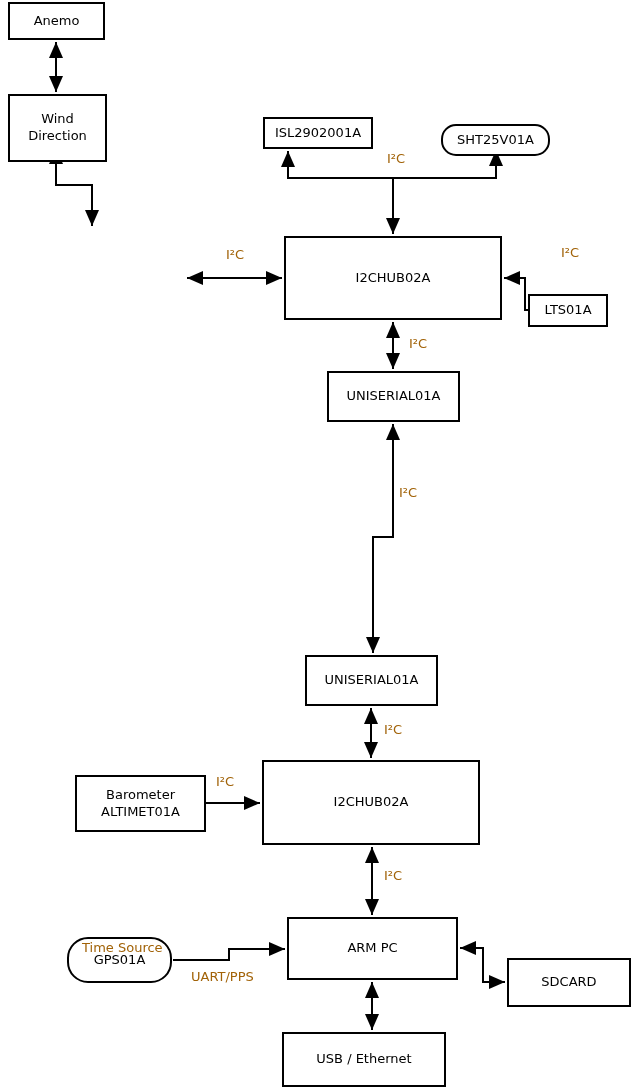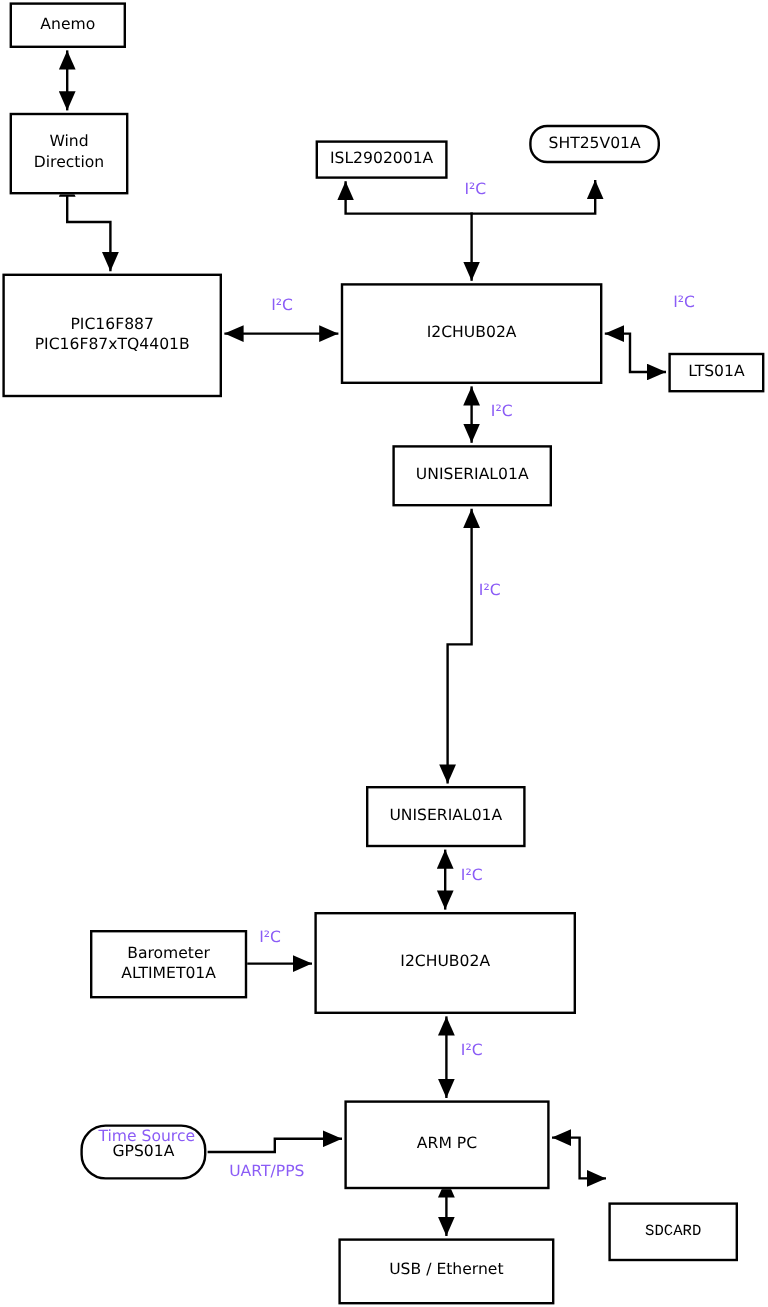--- a/index.html
+++ b/index.html
@@ -38,38 +38,38 @@
     font-size: 13px;
     line-height: 1.3;
     white-space: pre-line;
     color: #000000;
   }
   .lbl {
     position: absolute;
     font-size: 13px;
     line-height: 15px;
     white-space: nowrap;
-    color: #8b5cf6;
+    color: #a16207;
   }
   
   #n-anemo   { left: 8px;   top: 2px;    width: 97px;  height: 38px; }
   #n-wind    { left: 8px;   top: 94px;   width: 99px;  height: 68px; }
   #n-pic     { left: 2px;   top: 228px;  width: 183px; height: 103px; }
   #n-isl     { left: 235px; top: 117px;  width: 110px; height: 32px; margin-left: 28px; }
-  #n-sht     { left: 441px; top: 104px;  width: 109px; height: 32px; border-radius: 15px; }
+  #n-sht     { left: 441px; top: 124px;  width: 109px; height: 32px; border-radius: 15px; }
   #n-hub1    { left: 284px; top: 236px;  width: 218px; height: 84px; }
-  #n-lts     { left: 557px; top: 294px;  width: 80px;  height: 33px; }
+  #n-lts     { left: 528px; top: 294px;  width: 80px;  height: 33px; }
   #n-uni1    { left: 327px; top: 371px;  width: 133px; height: 51px; }
   #n-uni2    { left: 305px; top: 655px;  width: 133px; height: 51px; }
   #n-hub2    { left: 262px; top: 760px;  width: 218px; height: 85px; }
   #n-baro    { left: 75px;  top: 775px;  width: 131px; height: 57px; }
-  #n-armpc   { left: 287px; top: 917px;  width: 171px; height: 74px; }
+  #n-armpc   { left: 287px; top: 917px;  width: 171px; height: 63px; }
   #n-gps     { left: 67px;  top: 937px;  width: 105px; height: 46px; border-radius: 21px; }
-  #n-sdcard  { left: 507px; top: 1002px;  width: 108px; height: 49px; font-family: Liberation Mono, monospace; }
-  #n-usb     { left: 282px; top: 1032px; width: 180px; height: 55px; }
+  #n-sdcard  { left: 507px; top: 958px;  width: 124px; height: 49px; }
+  #n-usb     { left: 282px; top: 1032px; width: 164px; height: 55px; }
   
   #l-i2c-top      { left: 387px; top: 151px; }
   #l-i2c-pic      { left: 226px; top: 247px; }
   #l-i2c-lts      { left: 561px; top: 245px; }
   #l-i2c-hub1uni1 { left: 409px; top: 336px; }
   #l-i2c-long     { left: 399px; top: 485px; }
   #l-i2c-uni2hub2 { left: 384px; top: 722px; }
   #l-i2c-baro     { left: 216px; top: 774px; }
   #l-i2c-hub2arm  { left: 384px; top: 868px; }
   #l-timesource   { left: 82px;  top: 908px; margin-top: 32px; }
@@ -100,22 +100,20 @@
     <path class="edge" d="M189,803 H260" marker-start="url(#arr)" marker-end="url(#arr)"></path>
     <path class="edge" d="M372,847 V915" marker-start="url(#arr)" marker-end="url(#arr)"></path>
     <path class="edge" d="M173,960 H229 V949 H285" marker-end="url(#arr)"></path>
     <path class="edge" d="M505,982 H483 V948 H460" marker-start="url(#arr)" marker-end="url(#arr)"></path>
     <path class="edge" d="M372,982 V1030" marker-start="url(#arr)" marker-end="url(#arr)"></path>
   </svg>
 
   <div class="node" id="n-anemo">Anemo</div>
   <div class="node" id="n-wind">Wind
 Direction</div>
-  <div class="node" id="n-pic">PIC16F887
-PIC16F87xTQ4401B</div>
   <div class="node" id="n-isl">ISL2902001A</div>
   <div class="node" id="n-sht">SHT25V01A</div>
   <div class="node" id="n-hub1">I2CHUB02A</div>
   <div class="node" id="n-lts">LTS01A</div>
   <div class="node" id="n-uni1">UNISERIAL01A</div>
   <div class="node" id="n-uni2">UNISERIAL01A</div>
   <div class="node" id="n-hub2">I2CHUB02A</div>
   <div class="node" id="n-baro">Barometer
 ALTIMET01A</div>
   <div class="node" id="n-armpc">ARM PC</div>

